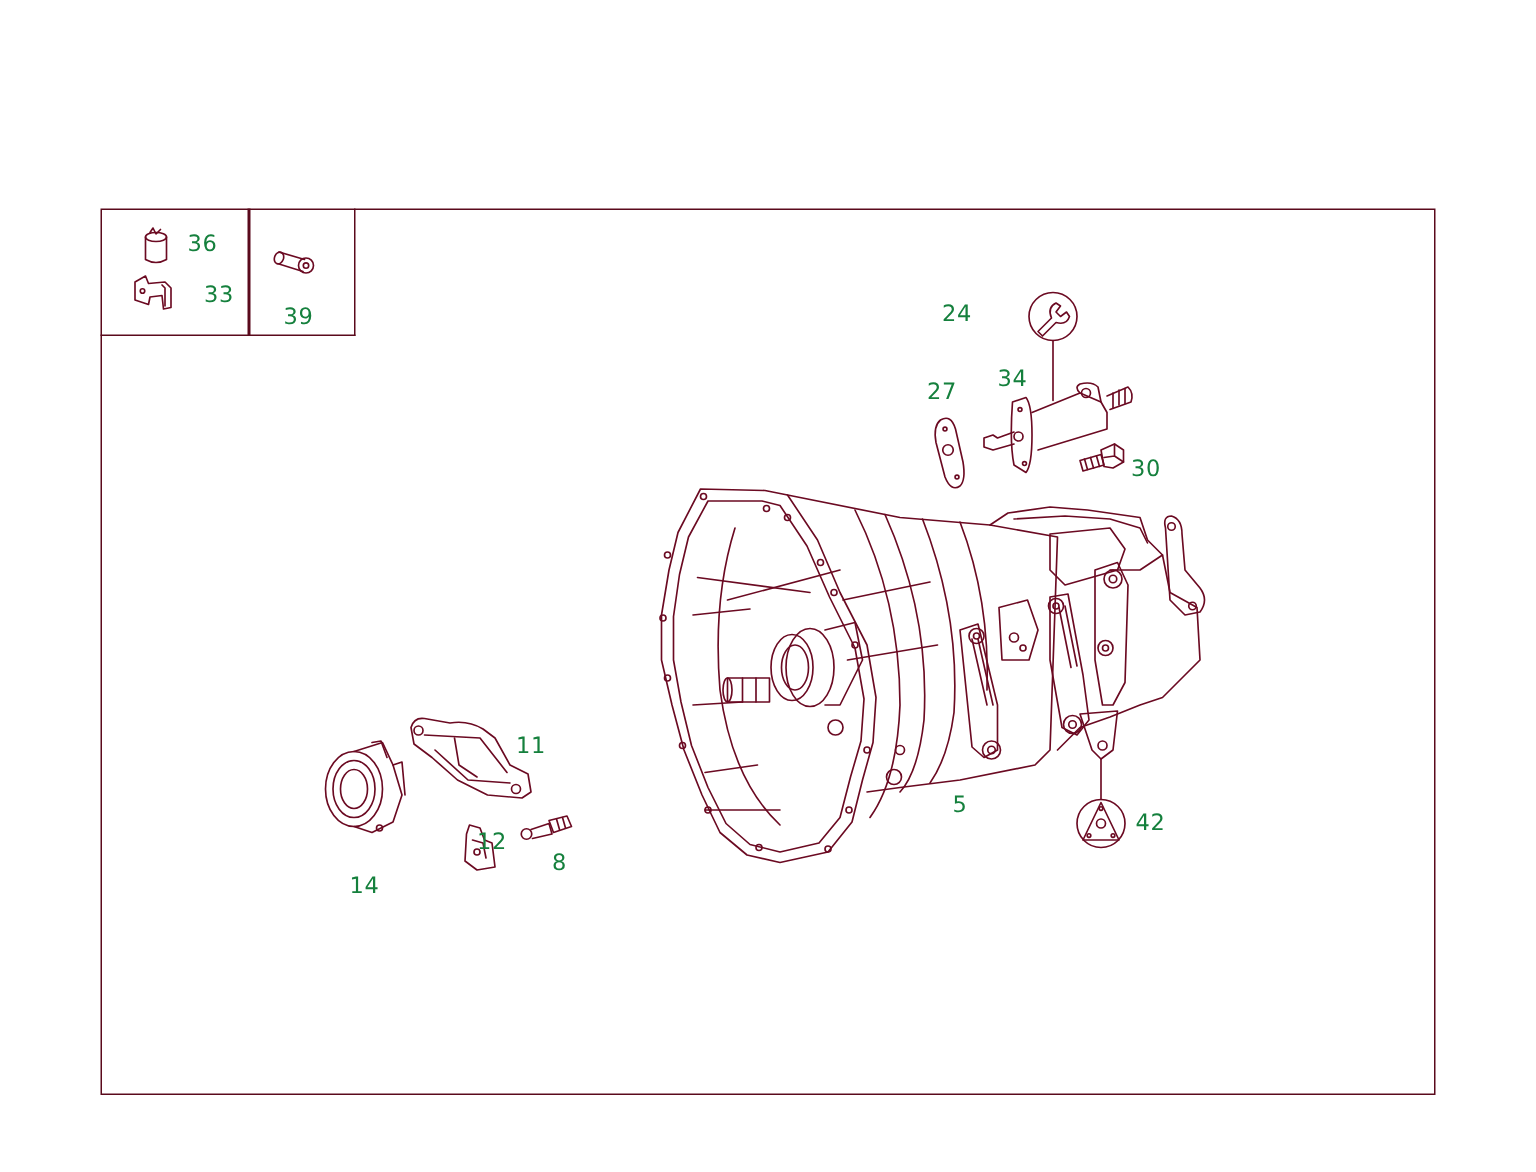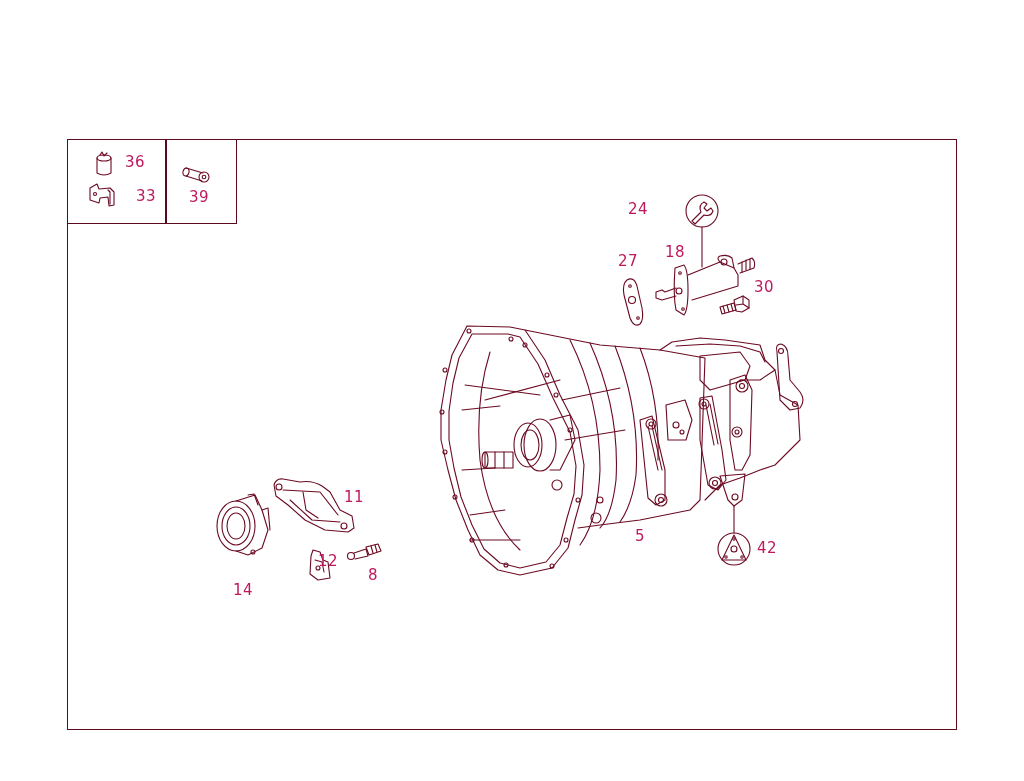--- a/index.html
+++ b/index.html
@@ -3,21 +3,21 @@
   <meta charset="utf-8">
   <style>
     html, body { margin: 0; padding: 0; background: #ffffff; }
     body { width: 1024px; height: 781px; position: relative; overflow: hidden;
            font-family: "DejaVu Sans", sans-serif; }
     .frame { position: absolute; left: 67px; top: 139px; width: 890px; height: 591px;
              border: 1.5px solid #5a0a1c; box-sizing: border-box; }
     .legend-box { position: absolute; left: 67px; top: 139px; width: 170px; height: 85px;
                   border-right: 1.5px solid #5a0a1c; border-bottom: 1.5px solid #5a0a1c; box-sizing: border-box; }
     .legend-divider { position: absolute; left: 165px; top: 139px; width: 1.5px; height: 85px; background: #5a0a1c; }
-    .label { position: absolute; color: #be185d; font-size: 15px; line-height: 1; letter-spacing: 0.5px; }
+    .label { position: absolute; color: #15803d; font-size: 15px; line-height: 1; letter-spacing: 0.5px; }
     svg.drawing { position: absolute; left: 0; top: 0; }
     svg.drawing * { vector-effect: non-scaling-stroke; }
   </style>
 </head>
 <body>
 
 <div class="frame"></div>
 <div class="legend-box"></div>
 <div class="legend-divider"></div>
 
@@ -187,24 +187,24 @@
   <g>
     <circle cx="351" cy="556" r="3.5"></circle>
     <path d="M354,553 L366,549 L368,556 L355,559"></path>
     <path d="M366,547 L378,544 L381,551 L369,555 Z"></path>
     <path d="M371,546 L373,553 M375,545 L377,552"></path>
   </g>
 </svg>
 
 <div class="label" style="left:125px; top:155px;">36</div>
 <div class="label" style="left:136px; top:189px;">33</div>
-<div class="label" style="left:189px; top:190px;">39</div>
+<div class="label" style="left:189px; top:204px;">39</div>
 
 <div class="label" style="left:635px; top:529px;">5</div>
 <div class="label" style="left:368px; top:568px;">8</div>
 <div class="label" style="left:344px; top:490px;">11</div>
 <div class="label" style="left:318px; top:554px;">12</div>
 <div class="label" style="left:233px; top:563px;margin-top:20px;">14</div>
-<div class="label" style="left:665px; top:245px;">18</div>
+<div class="label" style="left:665px; top:245px;">34</div>
 <div class="label" style="left:628px; top:202px;">24</div>
 <div class="label" style="left:618px; top:254px;text-align:center;">27</div>
-<div class="label" style="left:754px; top:280px;">30</div>
+<div class="label" style="left:754px; top:305px;">30</div>
 <div class="label" style="left:757px; top:541px;">42</div>
 
 </body></html>

